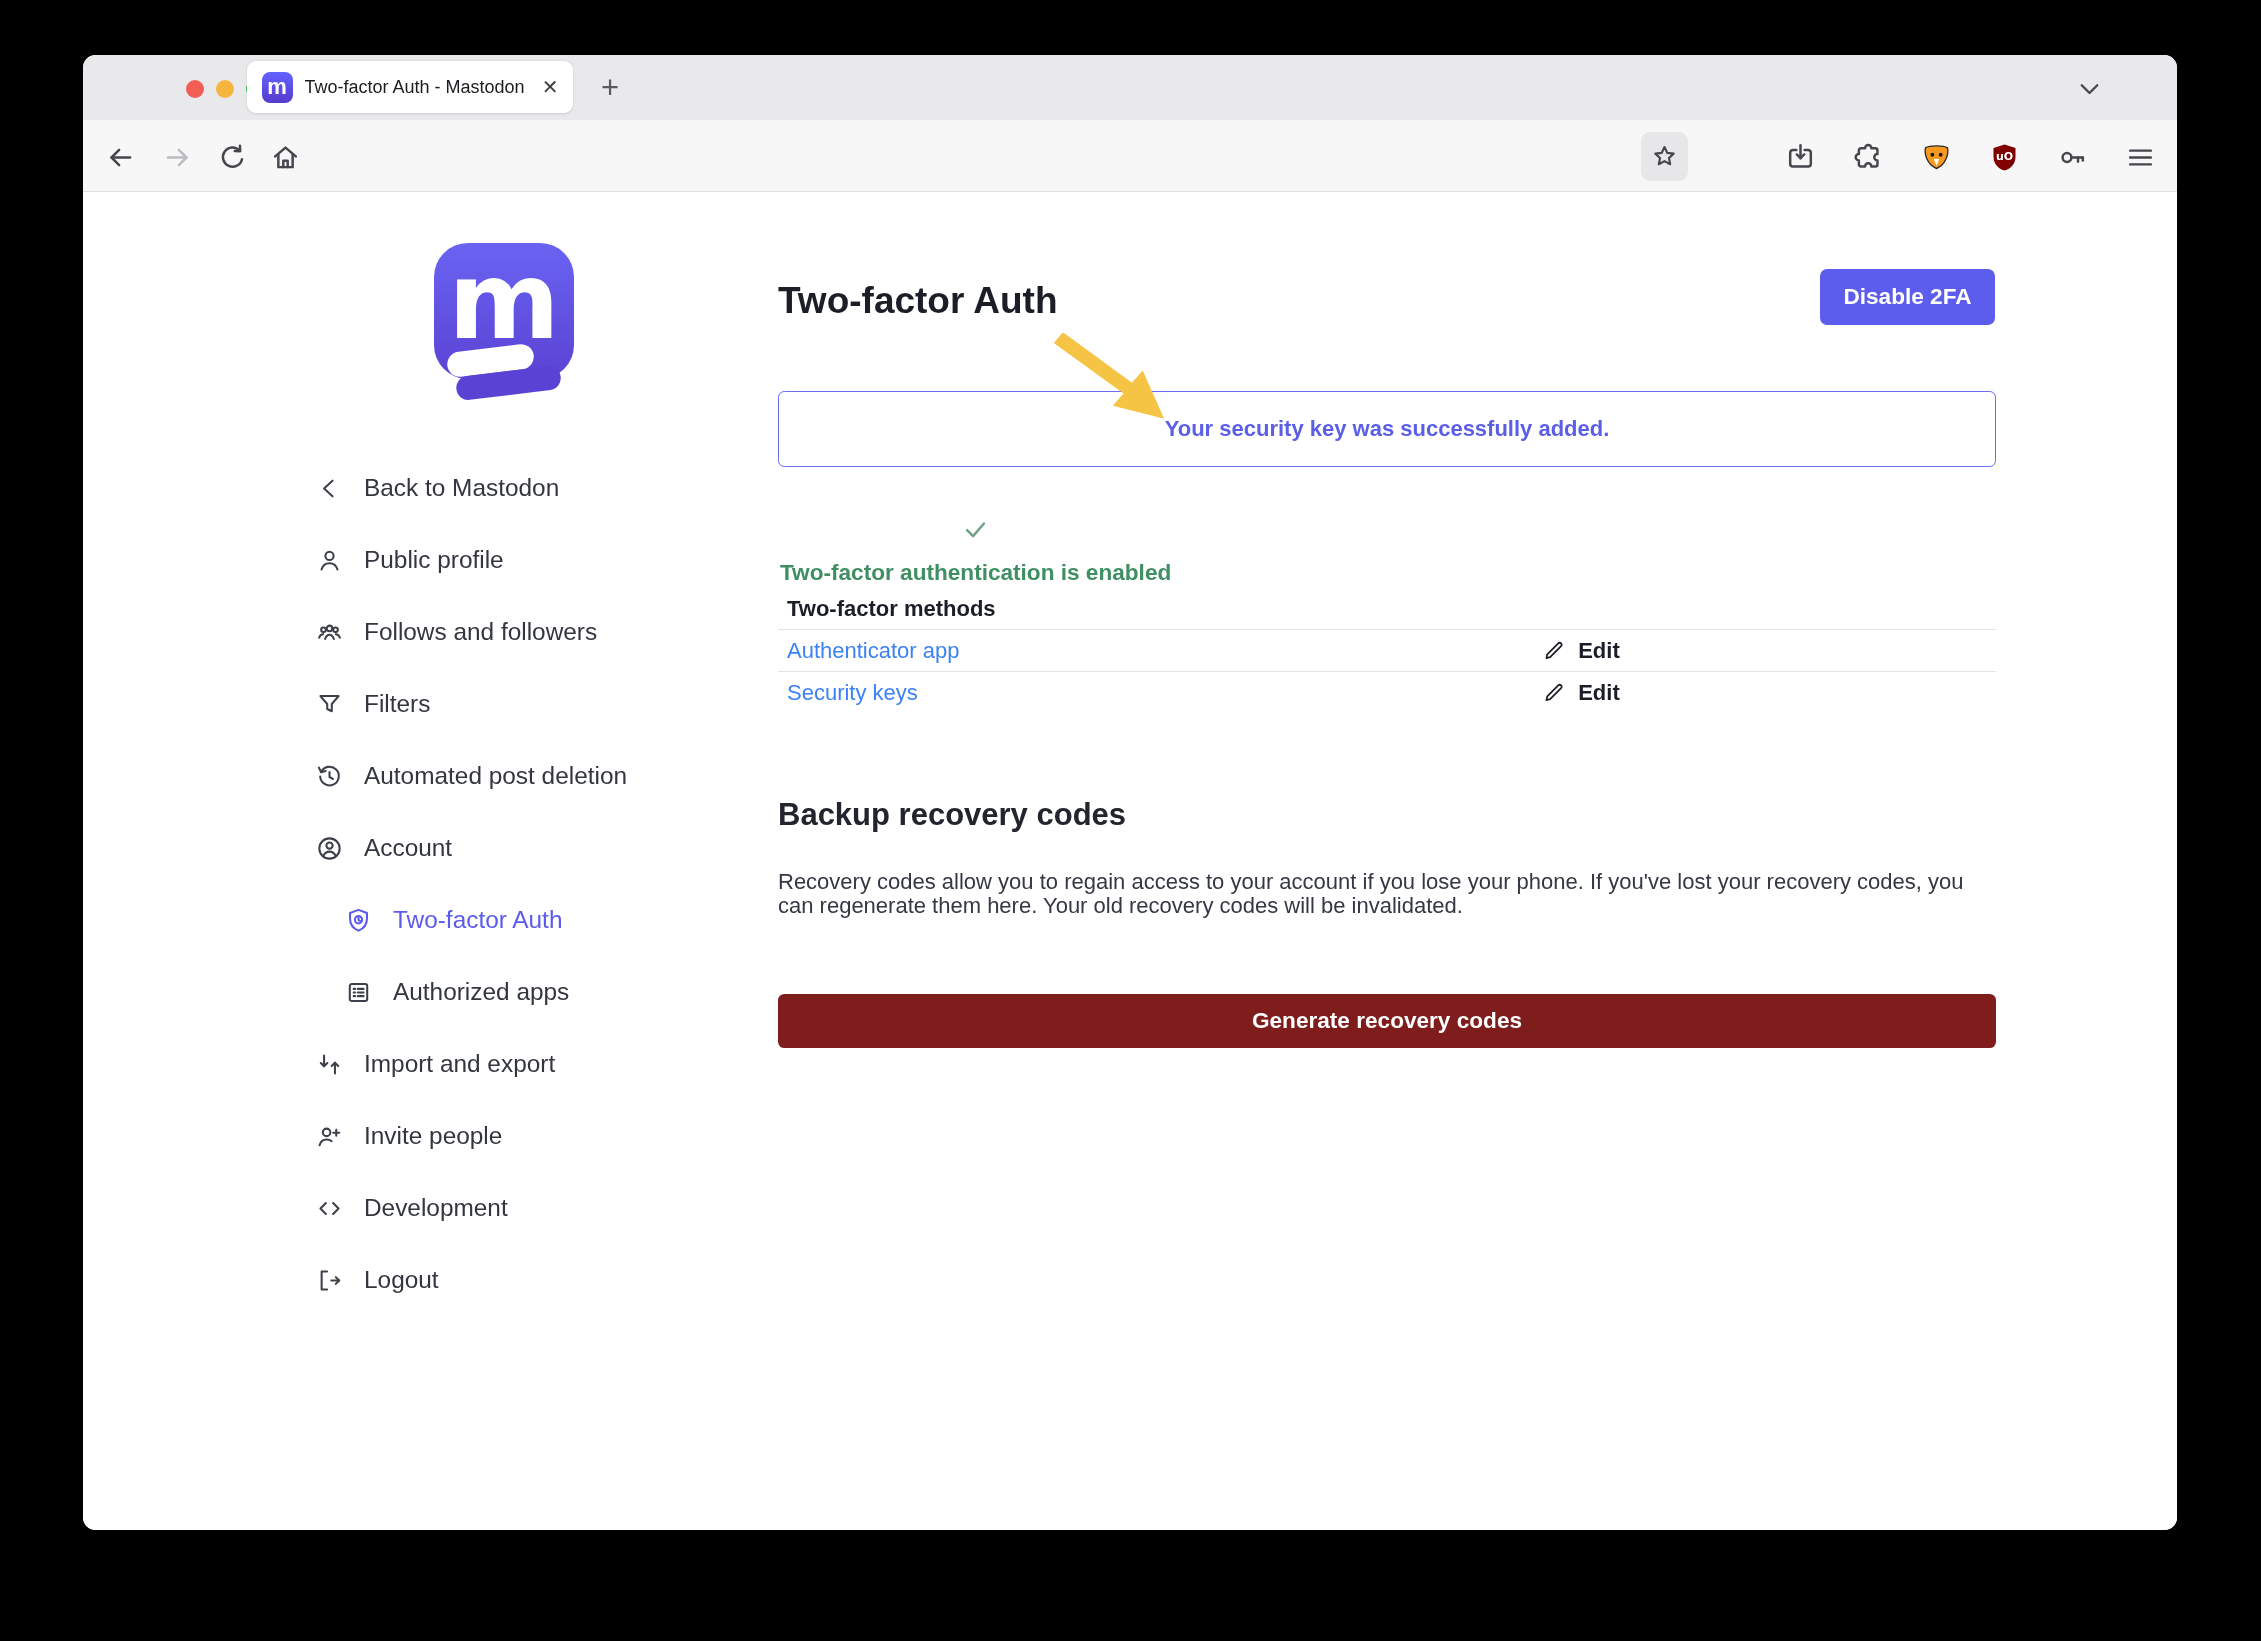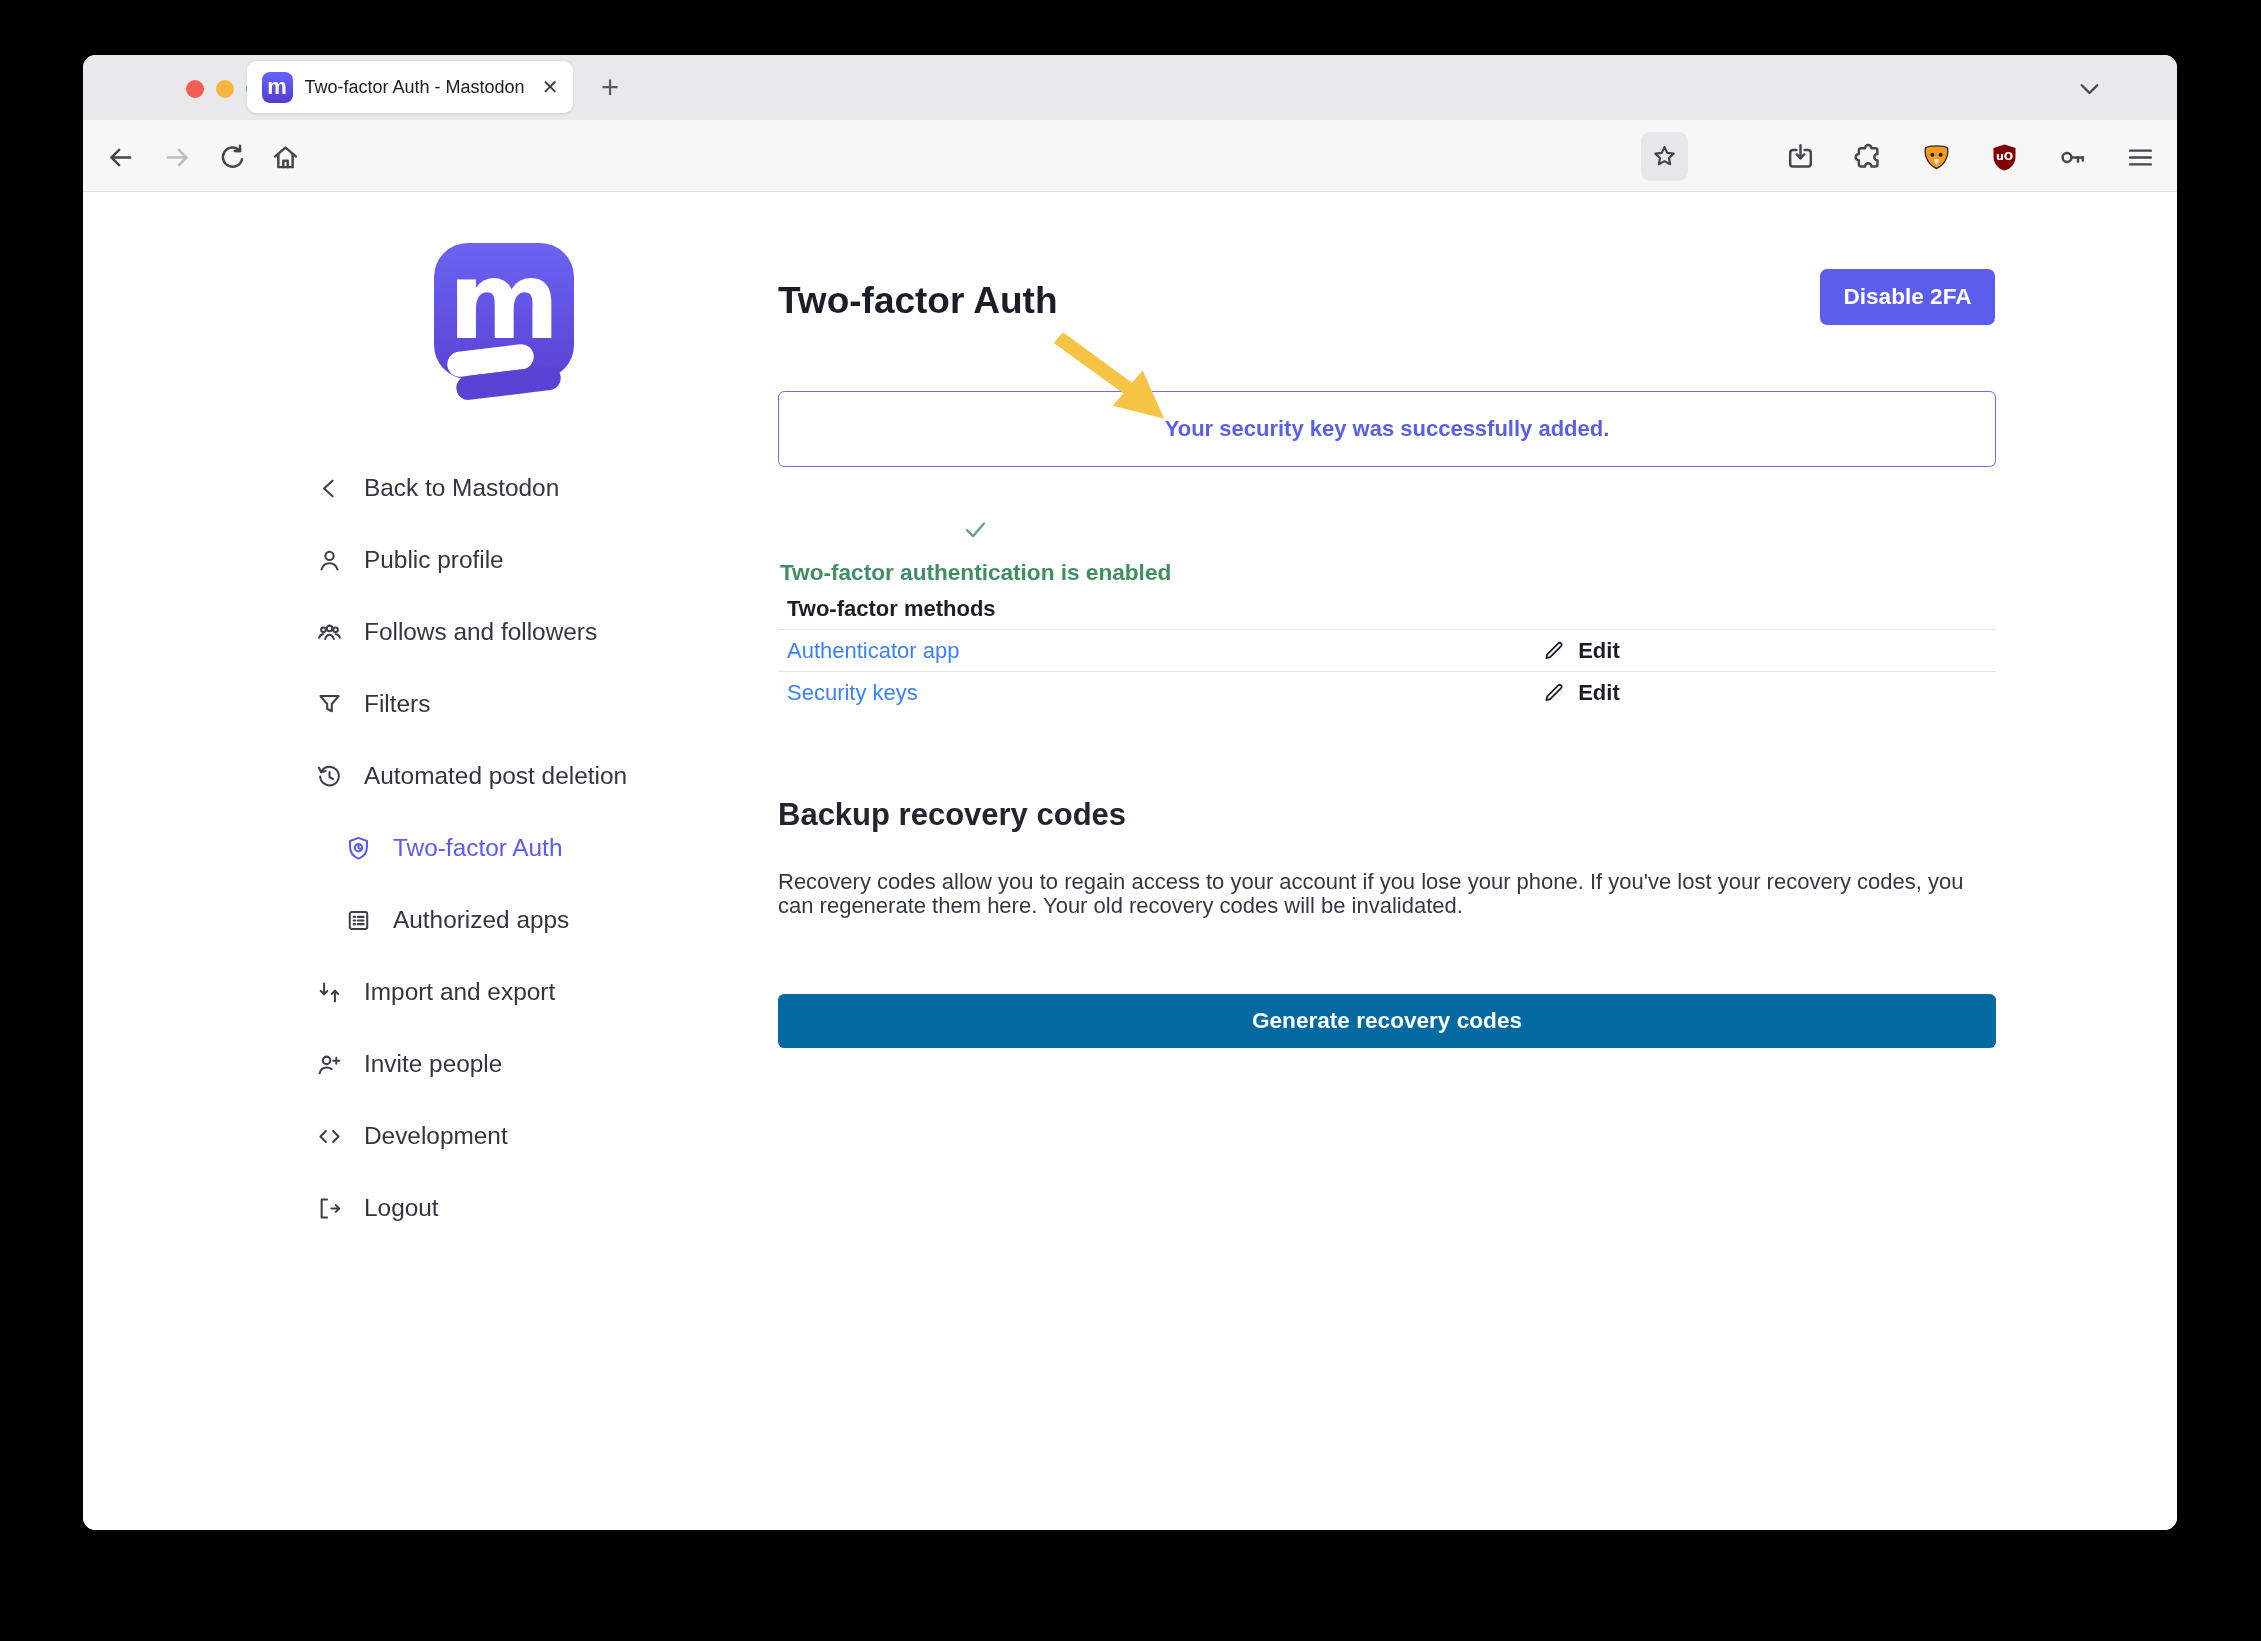--- a/index.html
+++ b/index.html
@@ -79,21 +79,21 @@
 
   .methods{position:absolute;left:695px;top:396px;width:1218px;}
   .methods-header{font-size:22px;font-weight:bold;color:#1b1e27;padding-left:9px;height:40px;display:flex;align-items:center;}
   .m-row{height:42px;display:flex;align-items:center;border-top:0.9px solid #e3e4e8;padding-left:9px;}
   .m-name{font-size:22px;color:#3b82f6;flex:0 0 755px;}
   .m-edit{display:flex;align-items:center;gap:12.7px;color:#1b1e27;font-size:22px;font-weight:bold;cursor:default;}
   .m-edit svg{width:23.5px;height:23.5px;fill:none;stroke:#1b1e27;stroke-width:1.8;stroke-linejoin:round;}
 
   .recovery-heading{position:absolute;left:695px;top:604px;font-size:31px;font-weight:600;color:#22252e;}
   .recovery-desc{position:absolute;left:695px;top:677px;width:1218px;font-size:22px;line-height:24px;color:#343842;}
-  .generate-btn{position:absolute;left:695px;top:801px;width:1218px;height:54px;background:#0369a1;border:none;
+  .generate-btn{position:absolute;left:695px;top:801px;width:1218px;height:54px;background:#7f1d1d;border:none;
                 border-radius:6.3px;color:#fff;font-size:22.6px;font-weight:bold;font-family:inherit;}
 </style>
 </head>
 <body>
 
 <div class="stage">
   <div class="window">
 
     <div class="tabstrip">
       <div class="traffic t-close"></div>
@@ -224,20 +224,29 @@
         </div>
         <div class="nav-item">
           <span class="nav-ic">
             <svg viewBox="0 0 24 24">
                 <path d="M5 8.4A7.7 7.7 0 1 1 4.3 12"></path>
                 <polyline points="3.2 4.6 5 8.4 8.8 7.5"></polyline>
                 <polyline points="12 8.4 12 12.4 14.8 14"></polyline>
               </svg></span>
           <span>Automated post deletion</span>
         </div>
+        <div class="nav-item">
+          <span class="nav-ic">
+            <svg viewBox="0 0 24 24">
+                <circle cx="12" cy="12" r="8.4"></circle>
+                <circle cx="12" cy="9.6" r="2.6"></circle>
+                <path d="M6.9 18.1c1.2-2.5 3-3.5 5.1-3.5s3.9 1 5.1 3.5"></path>
+              </svg></span>
+          <span>Account</span>
+        </div>
         <div class="nav-item indent active">
           <span class="nav-ic">
             <svg viewBox="0 0 24 24">
                 <path d="M12 3.2l7 2.6v4.7c0 4.8-2.9 8.2-7 9.9-4.1-1.7-7-5.1-7-9.9V5.8z"></path>
                 <circle cx="12" cy="11.4" r="3"></circle>
                 <polyline points="12 9.9 12 11.6 13.3 12.3"></polyline>
               </svg></span>
           <span>Two-factor Auth</span>
         </div>
         <div class="nav-item indent">

